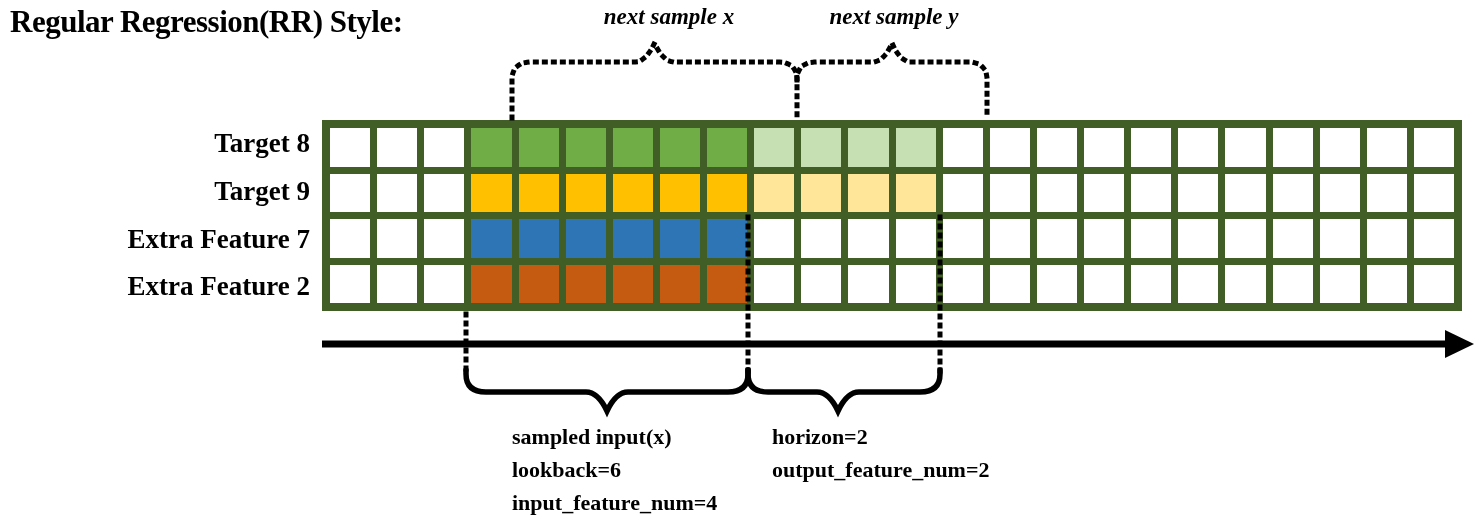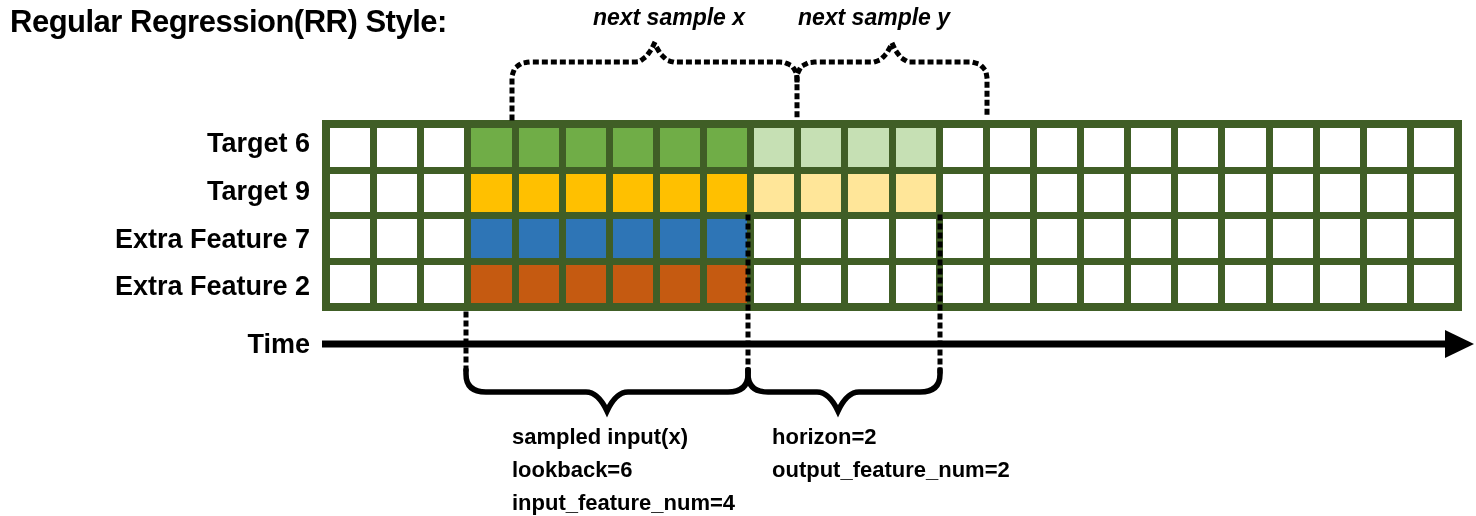--- a/index.html
+++ b/index.html
@@ -1,29 +1,29 @@
 <!DOCTYPE html>
 <html><head>
 <meta charset="utf-8">
 <style>
   html,body{margin:0;padding:0;background:#fff;}
   #stage{
     position:relative;width:1476px;height:516px;overflow:hidden;
-    font-family:Liberation Sans, sans-serif;color:#000;background:#fff;
+    font-family:Liberation Serif, serif;color:#000;background:#fff;
   }
   .title{
     position:absolute;left:10px;top:4px;font-size:31px;font-weight:bold;
     letter-spacing:-0.5px;white-space:nowrap;
   }
   .toplabel{
     position:absolute;top:4px;width:300px;text-align:center;
     font-size:23px;font-weight:bold;font-style:italic;white-space:nowrap;
   }
   #next-x-label{left:519px;}
-  #next-y-label{left:724px;}
+  #next-y-label{left:744px;}
   .rowlabels{position:absolute;left:0;top:120px;width:310px;}
   .rowlabel{
     height:47.75px;line-height:47.75px;text-align:right;
     font-size:27px;font-weight:bold;white-space:nowrap;
   }
   #sample-grid{
     position:absolute;left:322px;top:120px;width:1140px;height:191px;
     box-sizing:border-box;display:grid;
     grid-template-columns:repeat(24,1fr);
     grid-template-rows:repeat(4,1fr);
@@ -46,21 +46,21 @@
 <body>
 
 <div id="stage">
 
   <div class="title">Regular Regression(RR) Style:</div>
 
   <div class="toplabel" id="next-x-label">next sample x</div>
   <div class="toplabel" id="next-y-label">next sample y</div>
 
   <div class="rowlabels">
-    <div class="rowlabel">Target 6</div>
+    <div class="rowlabel">Target 8</div>
     <div class="rowlabel">Target 9</div>
     <div class="rowlabel">Extra Feature 7</div>
     <div class="rowlabel">Extra Feature 2</div>
   </div>
 
   <div id="sample-grid" style="background: rgb(64, 94, 38);">
       <div class="cell" style="background: rgb(255, 255, 255);"></div>
       <div class="cell" style="background: rgb(255, 255, 255);"></div>
       <div class="cell" style="background: rgb(255, 255, 255);"></div>
       <div class="cell" style="background: rgb(112, 173, 71);"></div>
@@ -169,21 +169,20 @@
     <path d="M 940 217 L 940 372" fill="none" stroke="#000" stroke-width="5" stroke-dasharray="1 8" stroke-linecap="square"></path>
 
     <line x1="322" y1="344" x2="1447" y2="344" stroke="#000" stroke-width="7"></line>
     <polygon points="1445,330 1445,358 1474,344" fill="#000"></polygon>
 
     <path d="M 466 370 L 466 374 Q 466 392 486 392 L 586 392 Q 598 392 607 411 Q 616 392 628 392 L 728 392 Q 748 392 748 374 L 748 370" fill="none" stroke="#000" stroke-width="5.5" stroke-linecap="round"></path>
 
     <path d="M 748 370 L 748 374 Q 748 392 768 392 L 817 392 Q 829 392 838 411 Q 847 392 859 392 L 920 392 Q 940 392 940 374 L 940 370" fill="none" stroke="#000" stroke-width="5.5" stroke-linecap="round"></path>
   </svg>
 
-  <div class="timelabel">Time</div>
 
   <div class="caption" id="input-caption">
     <div>sampled input(x)</div>
     <div>lookback=6</div>
     <div>input_feature_num=4</div>
   </div>
 
   <div class="caption" id="output-caption">
     <div>horizon=2</div>
     <div>output_feature_num=2</div>

